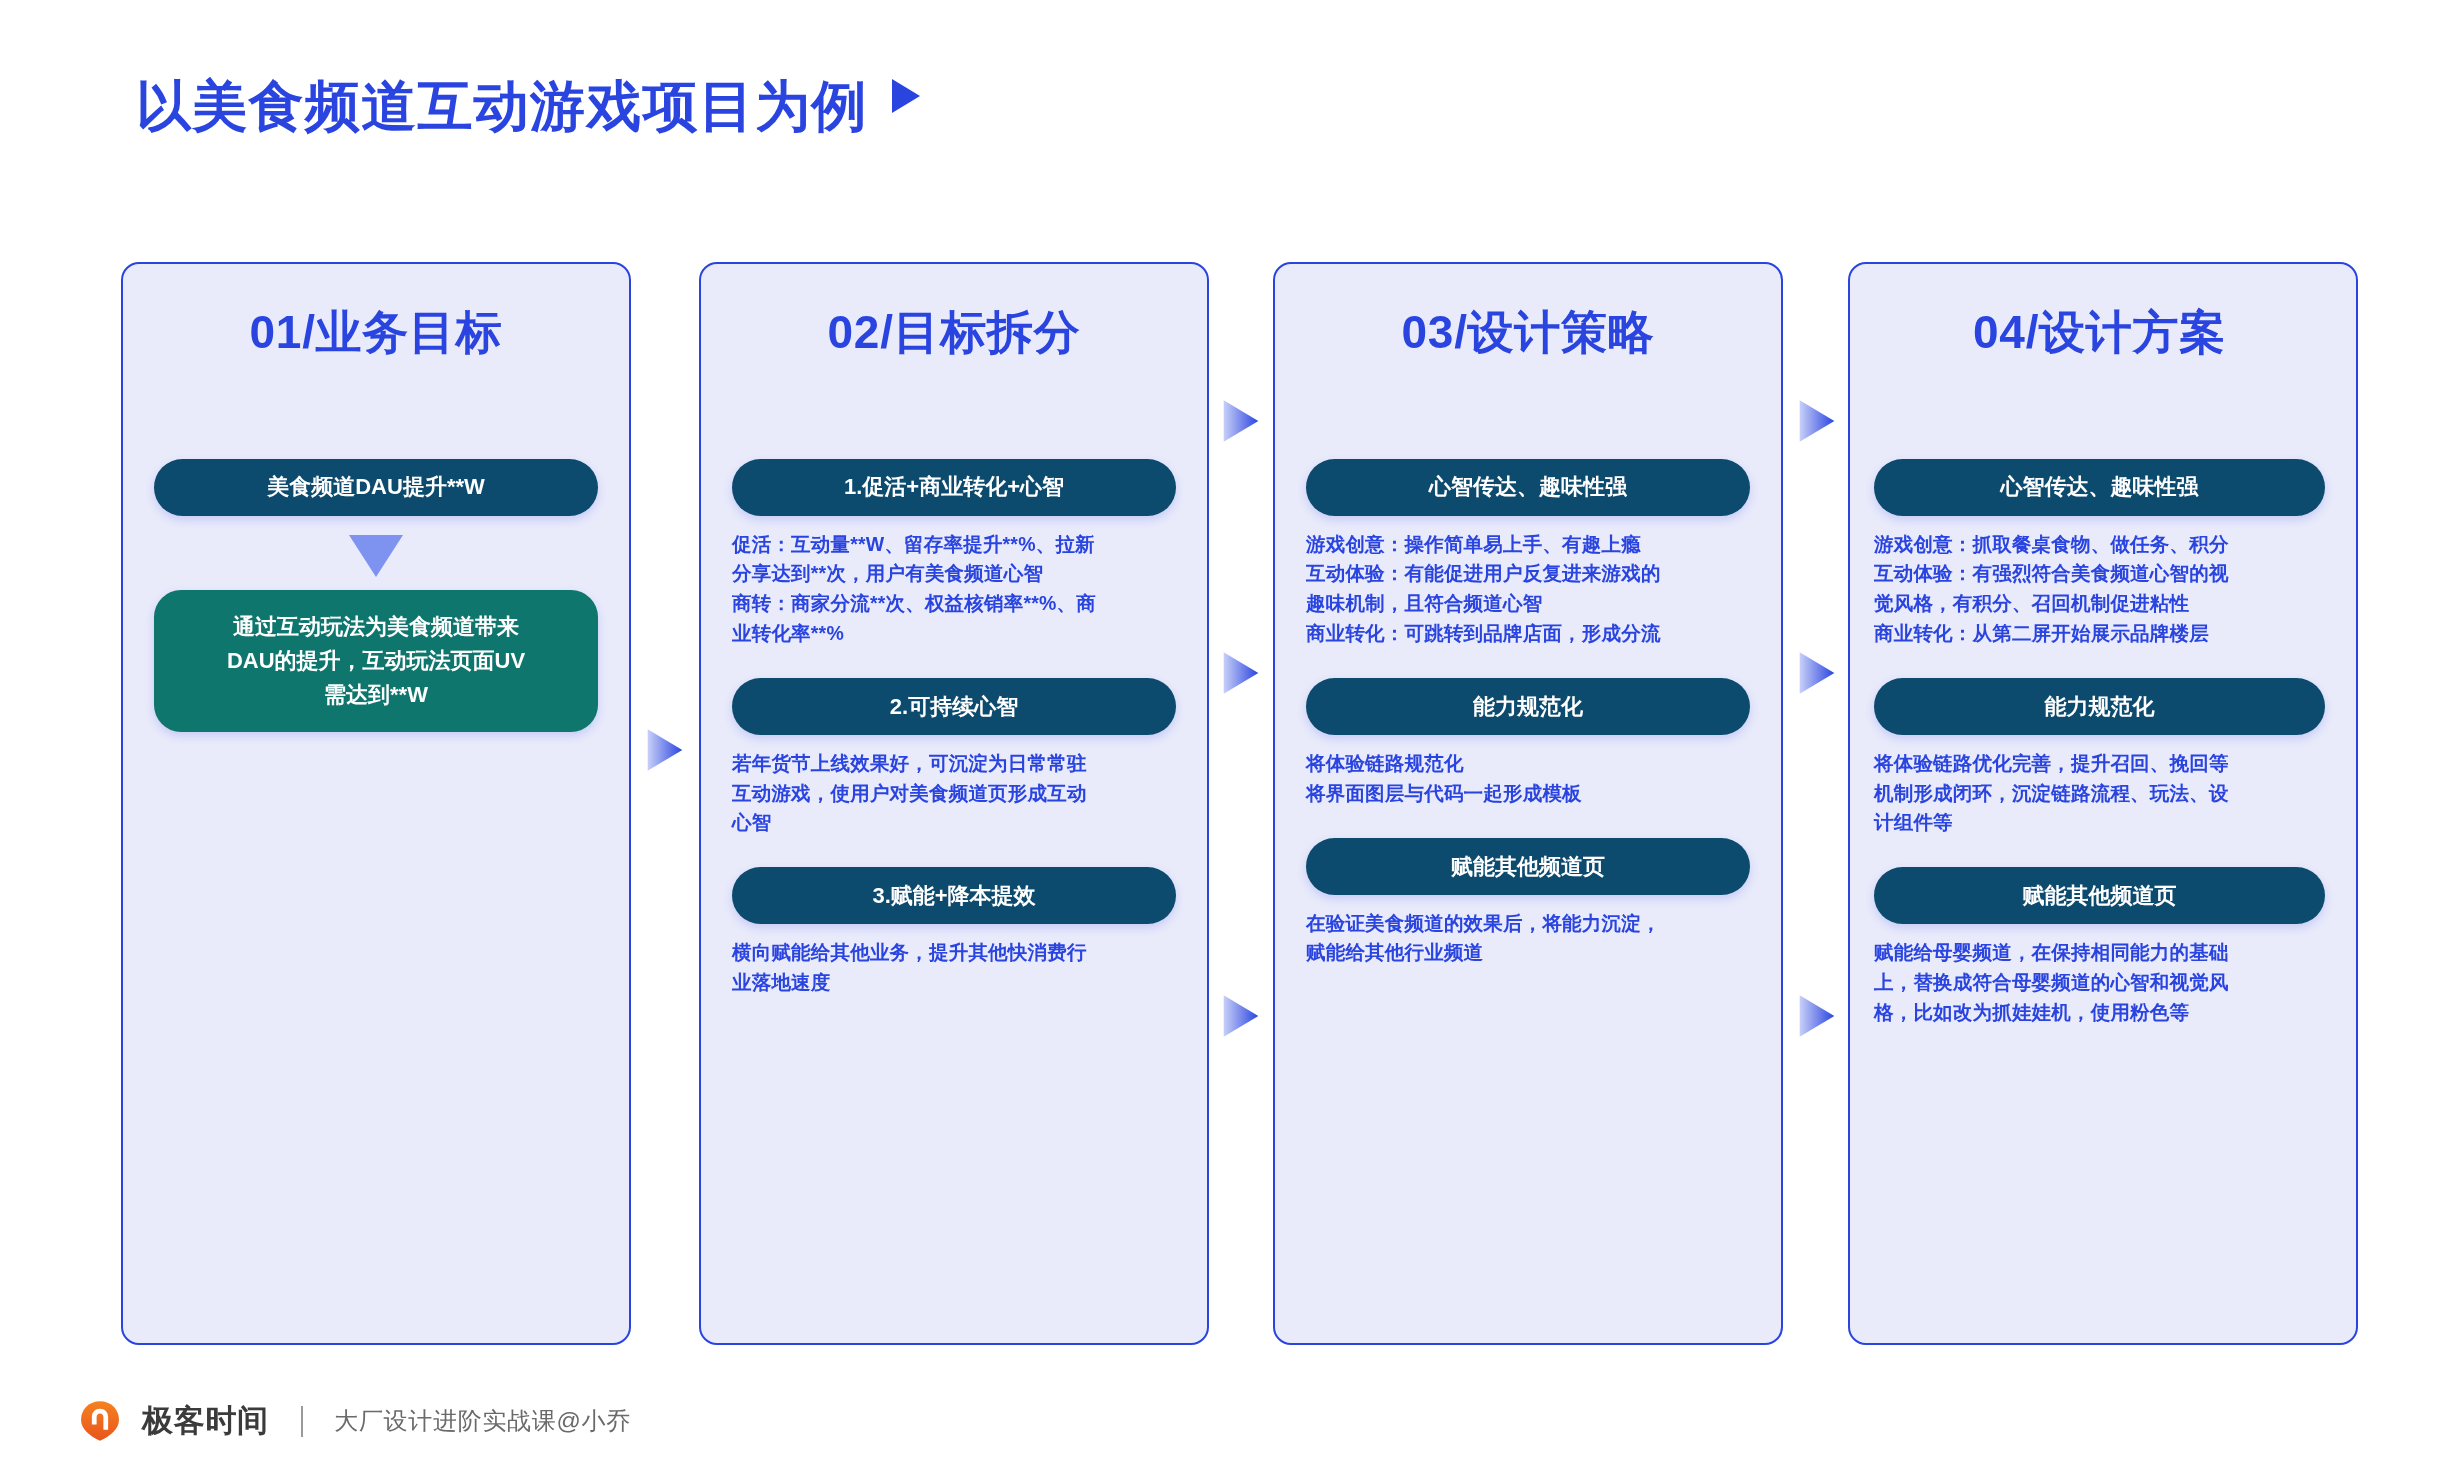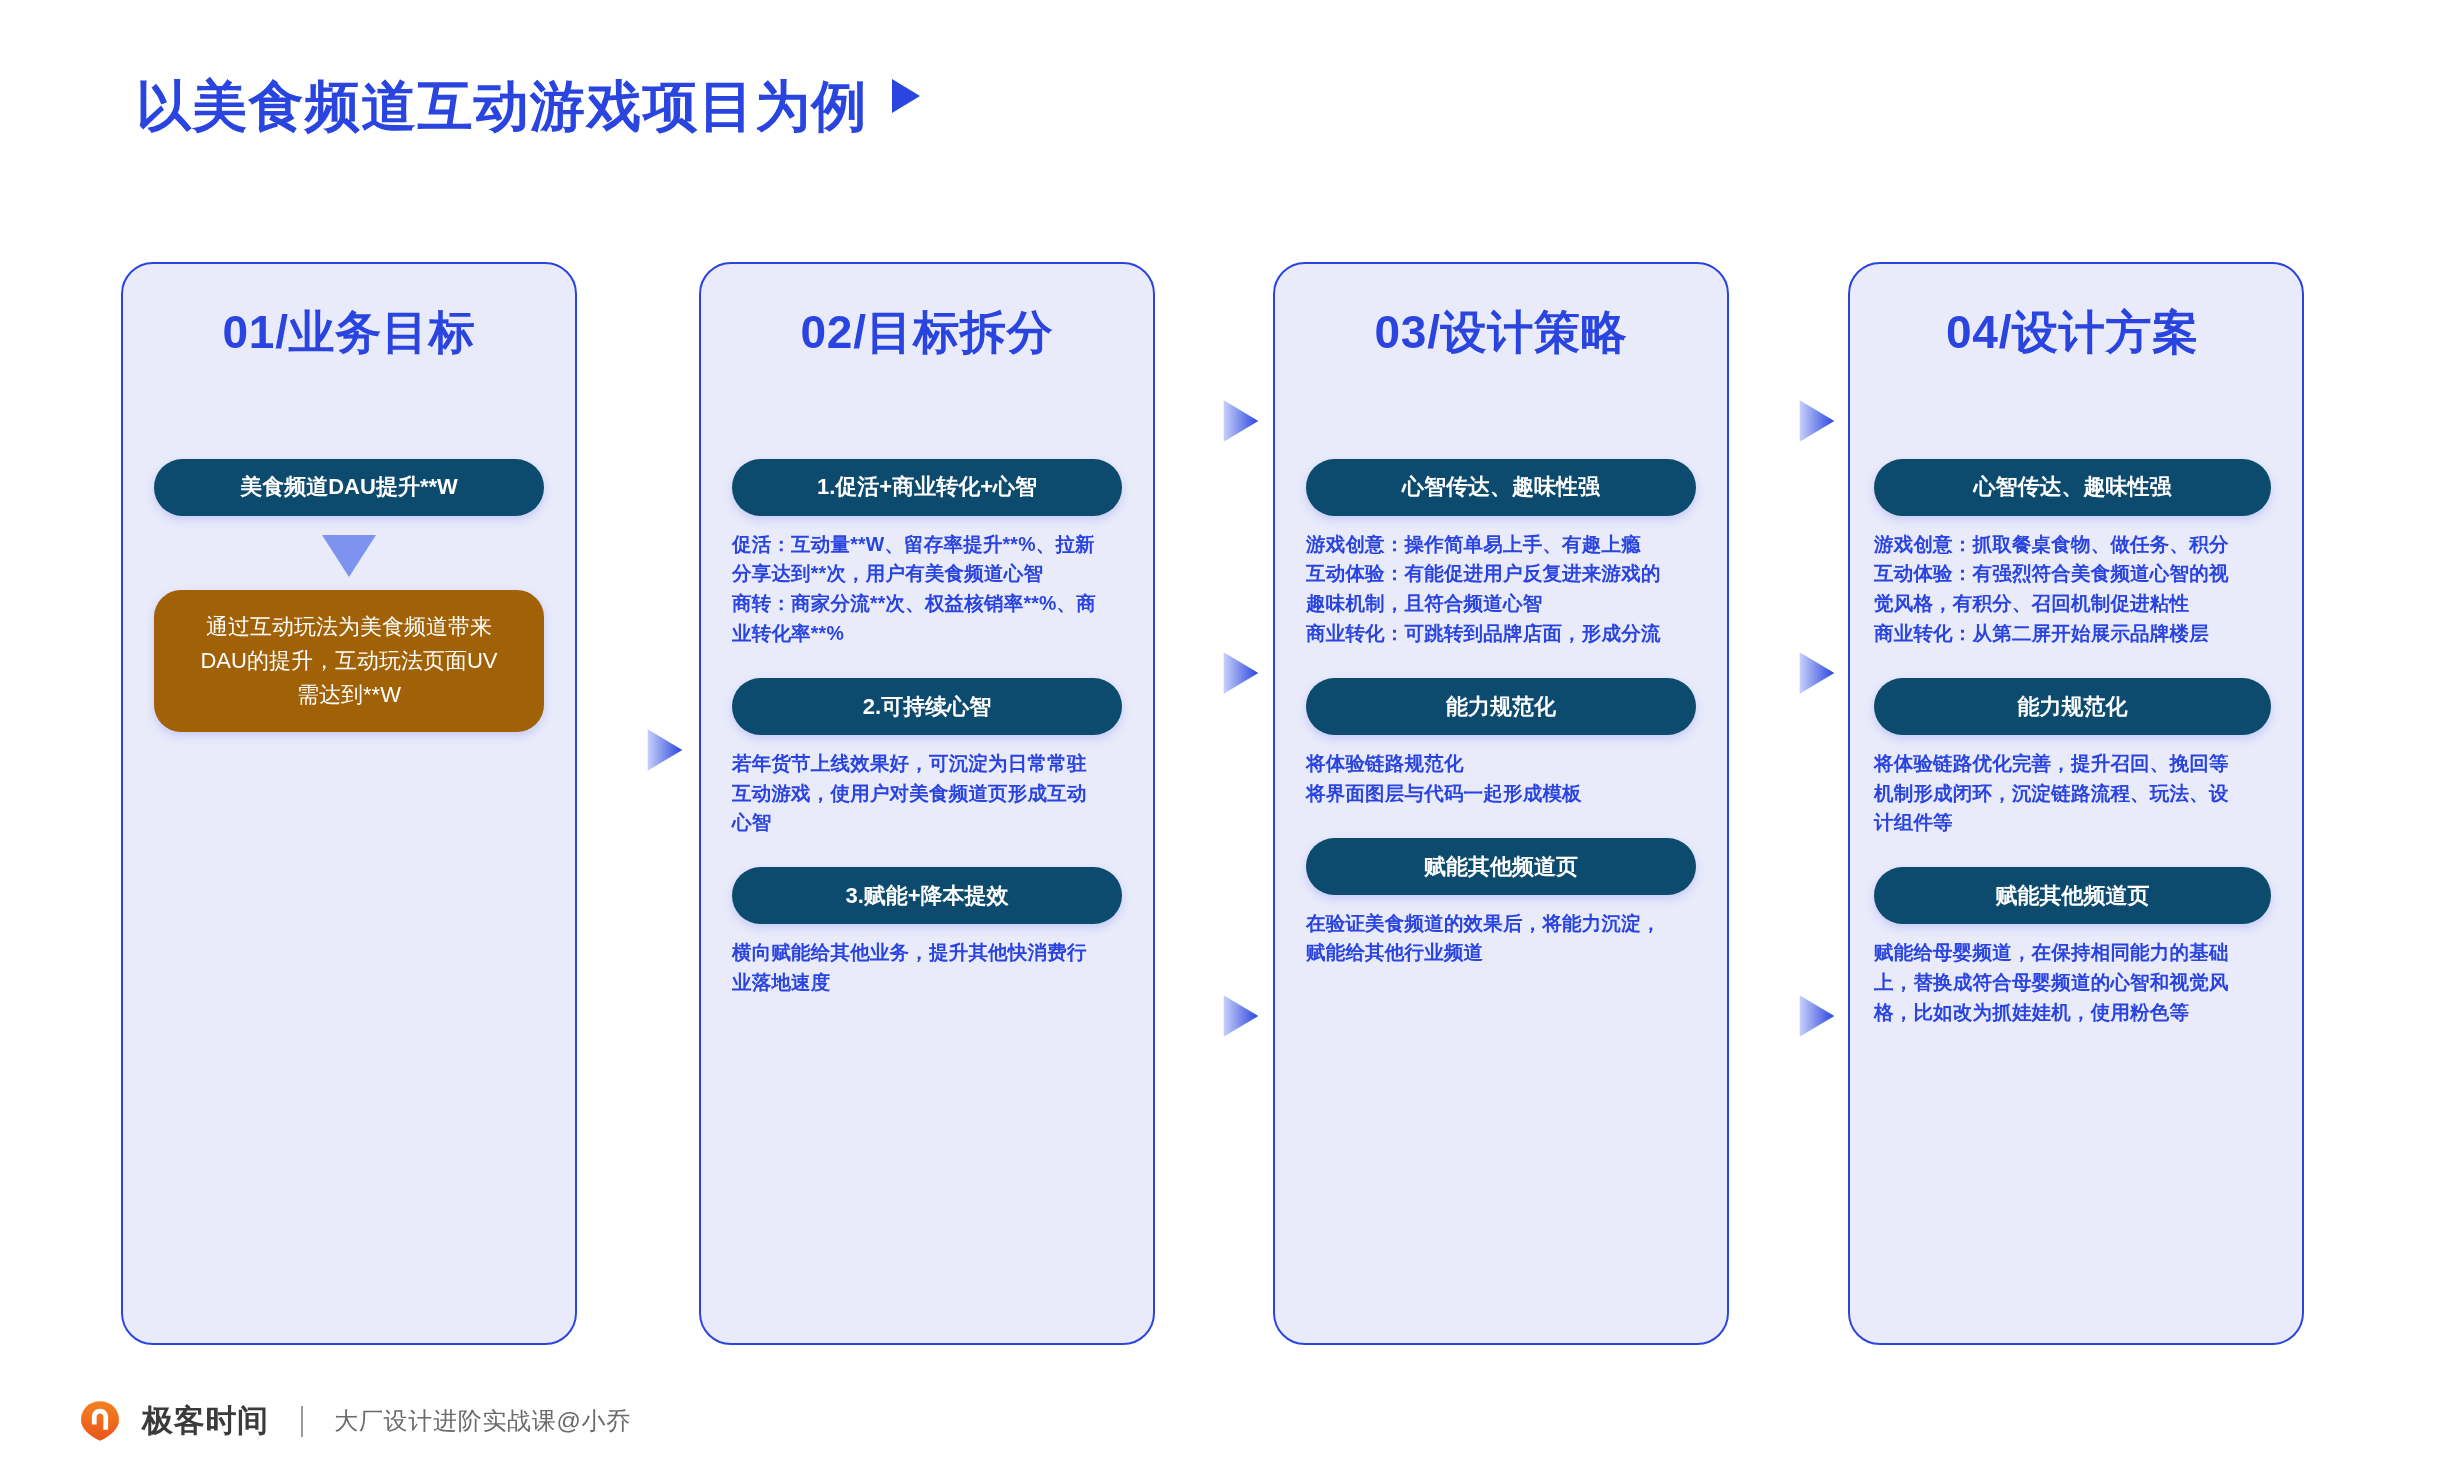--- a/index.html
+++ b/index.html
@@ -37,25 +37,25 @@
   
   .board{
     position:absolute;
     left:0; top:262px;
     width:2462px; height:1088px;
   }
 
   .card{
     position:absolute;
     top:0;
-    width:456px;
+    width:510px;
     height:1083px;
     background:#E9EBFB;
     border:2.7px solid #2A44E0;
-    border-radius:32px;
+    border-radius:18px;
     box-sizing:border-box;
     padding:0 31px;
   }
   .card.c1{left:121px;}
   .card.c2{left:699px;}
   .card.c3{left:1273px;}
   .card.c4{left:1848px;padding-left:24px;}
 
   .card-title{
     margin-top:43px;
@@ -96,24 +96,24 @@
   
   .c1 .goal-pill{ margin-top:101px; }
   .c1 .down-arrow{
     width:0;height:0;
     margin:19px auto 13.4px auto;
     border-left:27px solid transparent;
     border-right:27px solid transparent;
     border-top:42px solid #7E93EF;
   }
   .c1 .goal-box{
-    background:#a16207;
+    background:#0f766e;
     color:#fff;
     border-radius:27px;
-    font-weight:normal;
+    font-weight:bold;
     font-size:22px;
     line-height:1.55;
     text-align:center;
     padding:20px 17.5px;
     box-shadow:0 4px 9.4px rgba(42,68,224,.18);
     white-space:pre-line;
   }
 
   
   .group{ }

